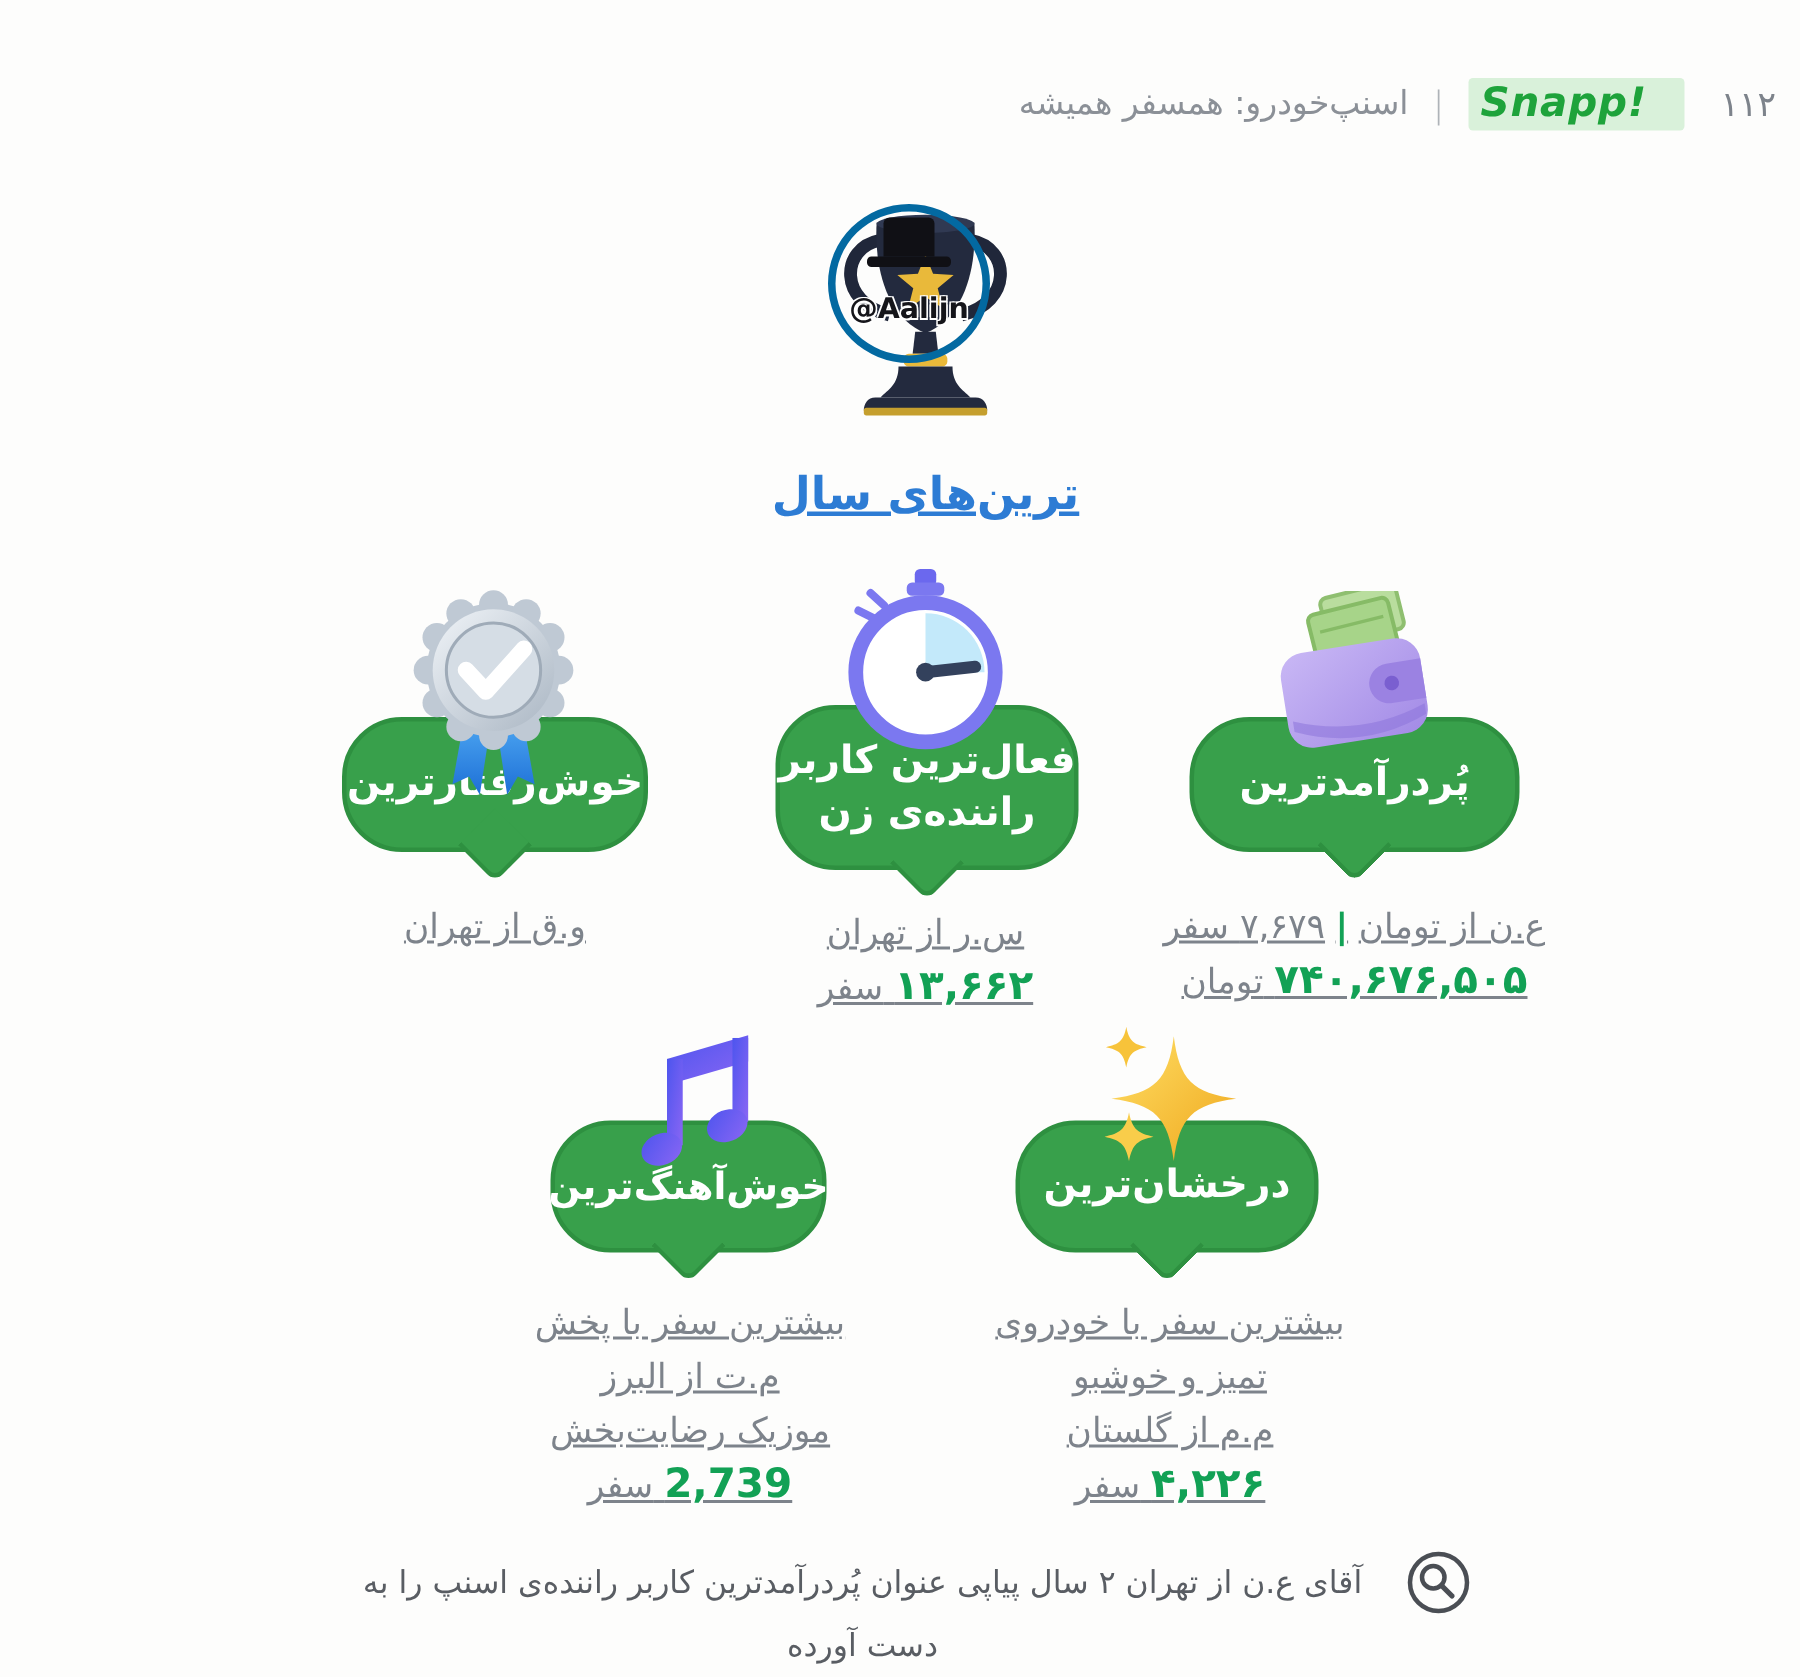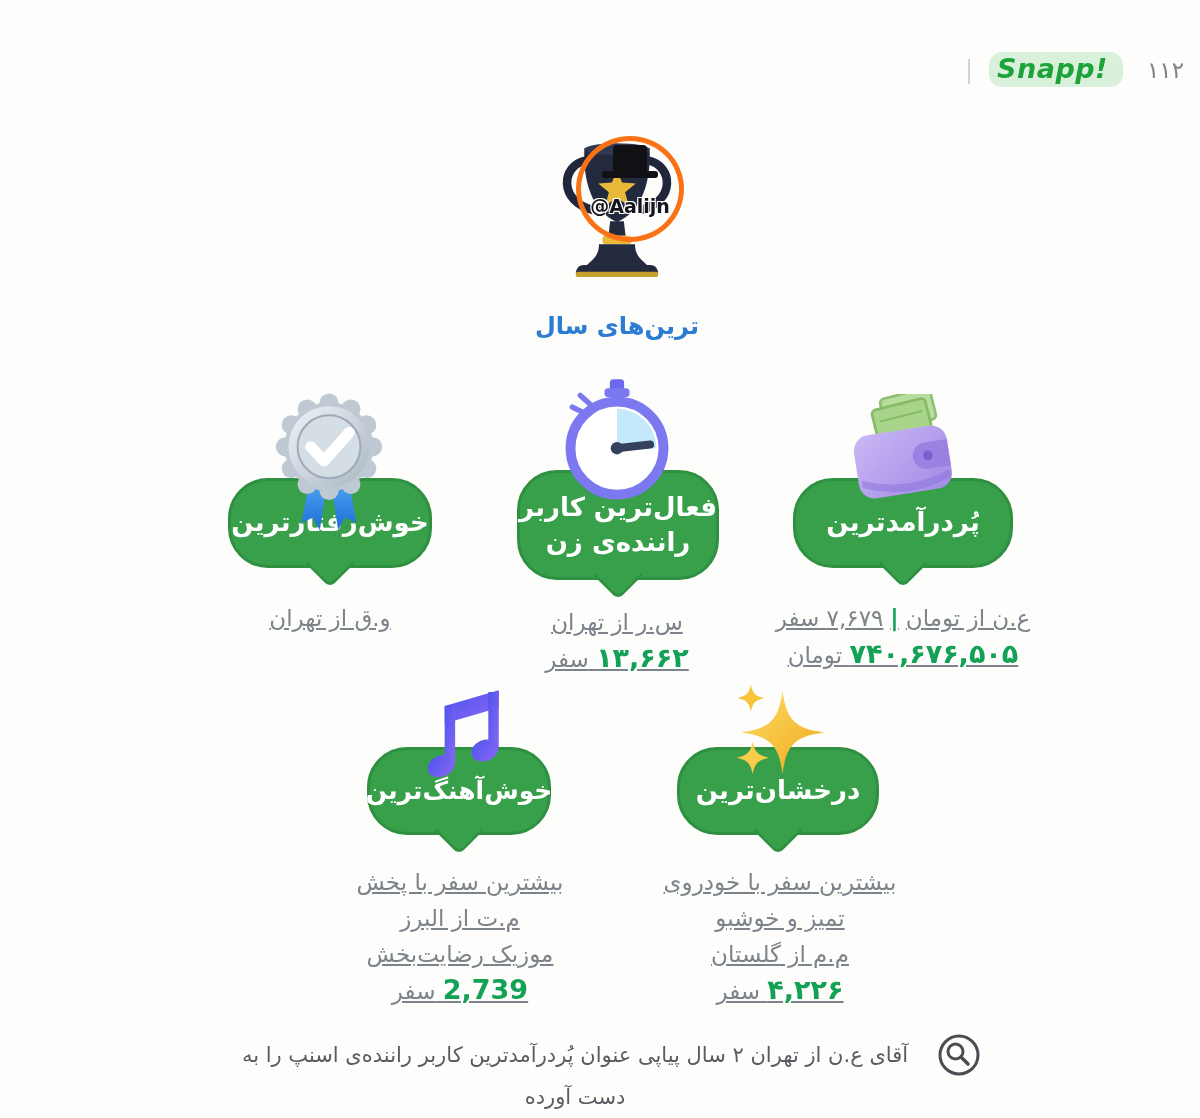--- a/index.html
+++ b/index.html
@@ -16,42 +16,42 @@
   }
   
   .header{
     position:absolute;top:52px;right:16px;
     display:flex;align-items:center;gap:16px;direction:ltr;
   }
   .tagline{color:#8b9097;font-size:22px;direction:rtl;}
   .hdr-divider{color:#aeb3b8;font-size:24px;font-weight:300;}
   .logo{
     color:#1ea33b;font-size:27px;font-weight:800;font-style:italic;
-    background:#d9f1da;border-radius:13px;padding:1px 15px 3px 8px;letter-spacing:.5px;
+    background:#d9f1da;border-radius:3px;padding:1px 25px 3px 8px;letter-spacing:.5px;
   }
   .page-number{color:#7d838b;font-size:23px;margin-left:8px;}
   
   .trophy-wrap{position:absolute;top:120px;left:557px;width:120px;height:175px;}
   .watermark{
-    position:absolute;top:136px;left:576px;width:98px;height:96px;
-    border:5px solid #f97316;border-radius:50%;z-index:4;
+    position:absolute;top:136px;left:552px;width:98px;height:96px;
+    border:5px solid #0369a1;border-radius:50%;z-index:4;
   }
   .wm-hat-crown{position:absolute;top:4px;left:50%;transform:translateX(-50%);
     width:34px;height:26px;background:#101015;border-radius:4px 4px 0 0;}
   .wm-hat-brim{position:absolute;top:30px;left:50%;transform:translateX(-50%);
     width:56px;height:7px;background:#101015;border-radius:3px;}
   .wm-text{
     position:absolute;top:54px;left:50%;transform:translateX(-50%);
     font-size:19px;font-weight:bold;color:#15151a;white-space:nowrap;
     text-shadow:-1px -1px 0 #fff,1px -1px 0 #fff,-1px 1px 0 #fff,1px 1px 0 #fff;
   }
   .hero-title{
     position:absolute;top:312px;left:34px;right:0;
     text-align:center;direction:rtl;
-    color:#2d7cd4;font-size:24px;font-weight:bold;
+    color:#2d7cd4;font-size:30px;font-weight:bold;text-decoration:underline;
   }
   
   .award-icon{position:absolute;z-index:3;}
   .bubble{
     position:absolute;z-index:1;box-sizing:border-box;
     background:#38a04b;border:3px solid #2e9040;border-radius:40px;
     display:flex;flex-direction:column;align-items:center;justify-content:center;
     color:#fff;font-weight:bold;text-align:center;direction:rtl;
     padding:8px 14px;
   }
@@ -74,20 +74,21 @@
     text-align:center;direction:rtl;color:#595d63;font-size:21px;line-height:42px;
   }
   .footer-icon{position:absolute;top:1032px;left:936px;width:46px;height:46px;}
 </style>
 </head>
 <body>
 
 <div class="page">
 
   <div class="header">
+    <span class="tagline">اسنپ‌خودرو: همسفر همیشه</span>
     <span class="hdr-divider">|</span>
     <span class="logo">Snapp!</span>
     <span class="page-number">۱۱۲</span>
   </div>
 
   <div class="trophy-wrap">
     <svg width="120" height="175" viewBox="0 0 140 190">
       <path d="M34 40 C4 46 2 88 42 98" fill="none" stroke="#20273a" stroke-width="10"></path>
       <path d="M106 40 C136 46 138 88 98 98" fill="none" stroke="#20273a" stroke-width="10"></path>
       <path d="M32 26 L108 26 C110 62 100 100 70 112 C40 100 30 62 32 26 Z" fill="#232a3e"></path>

